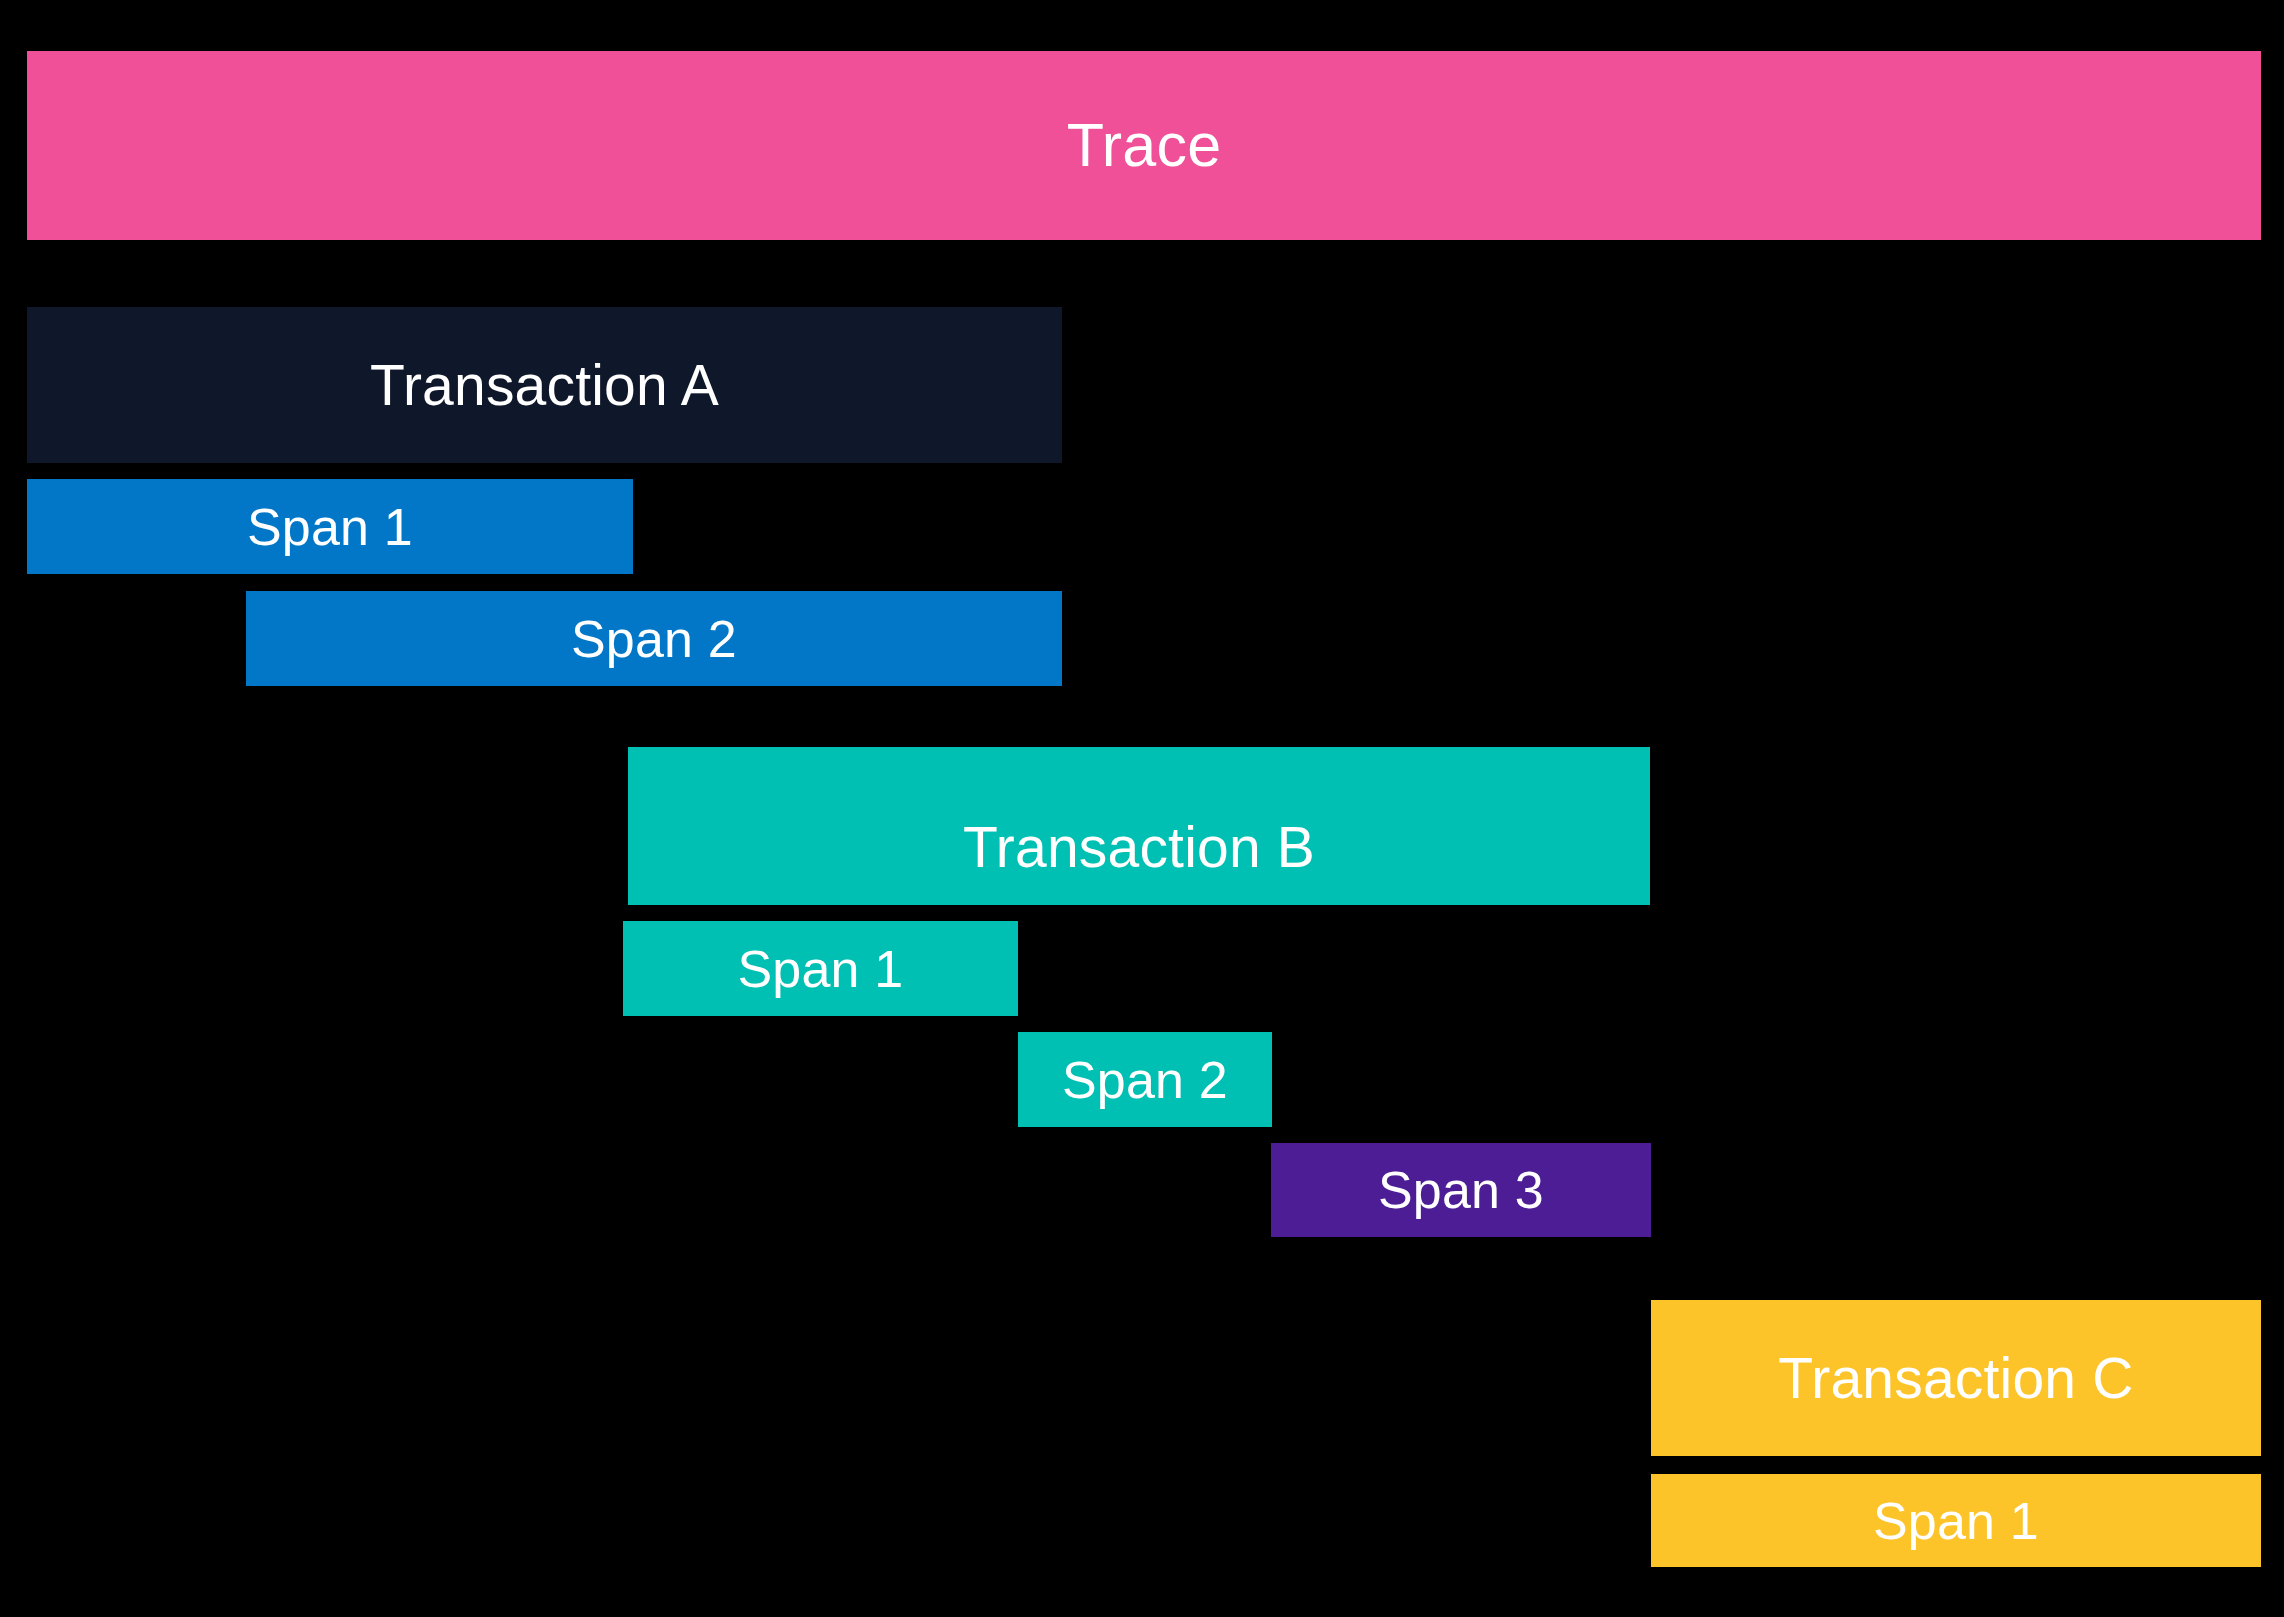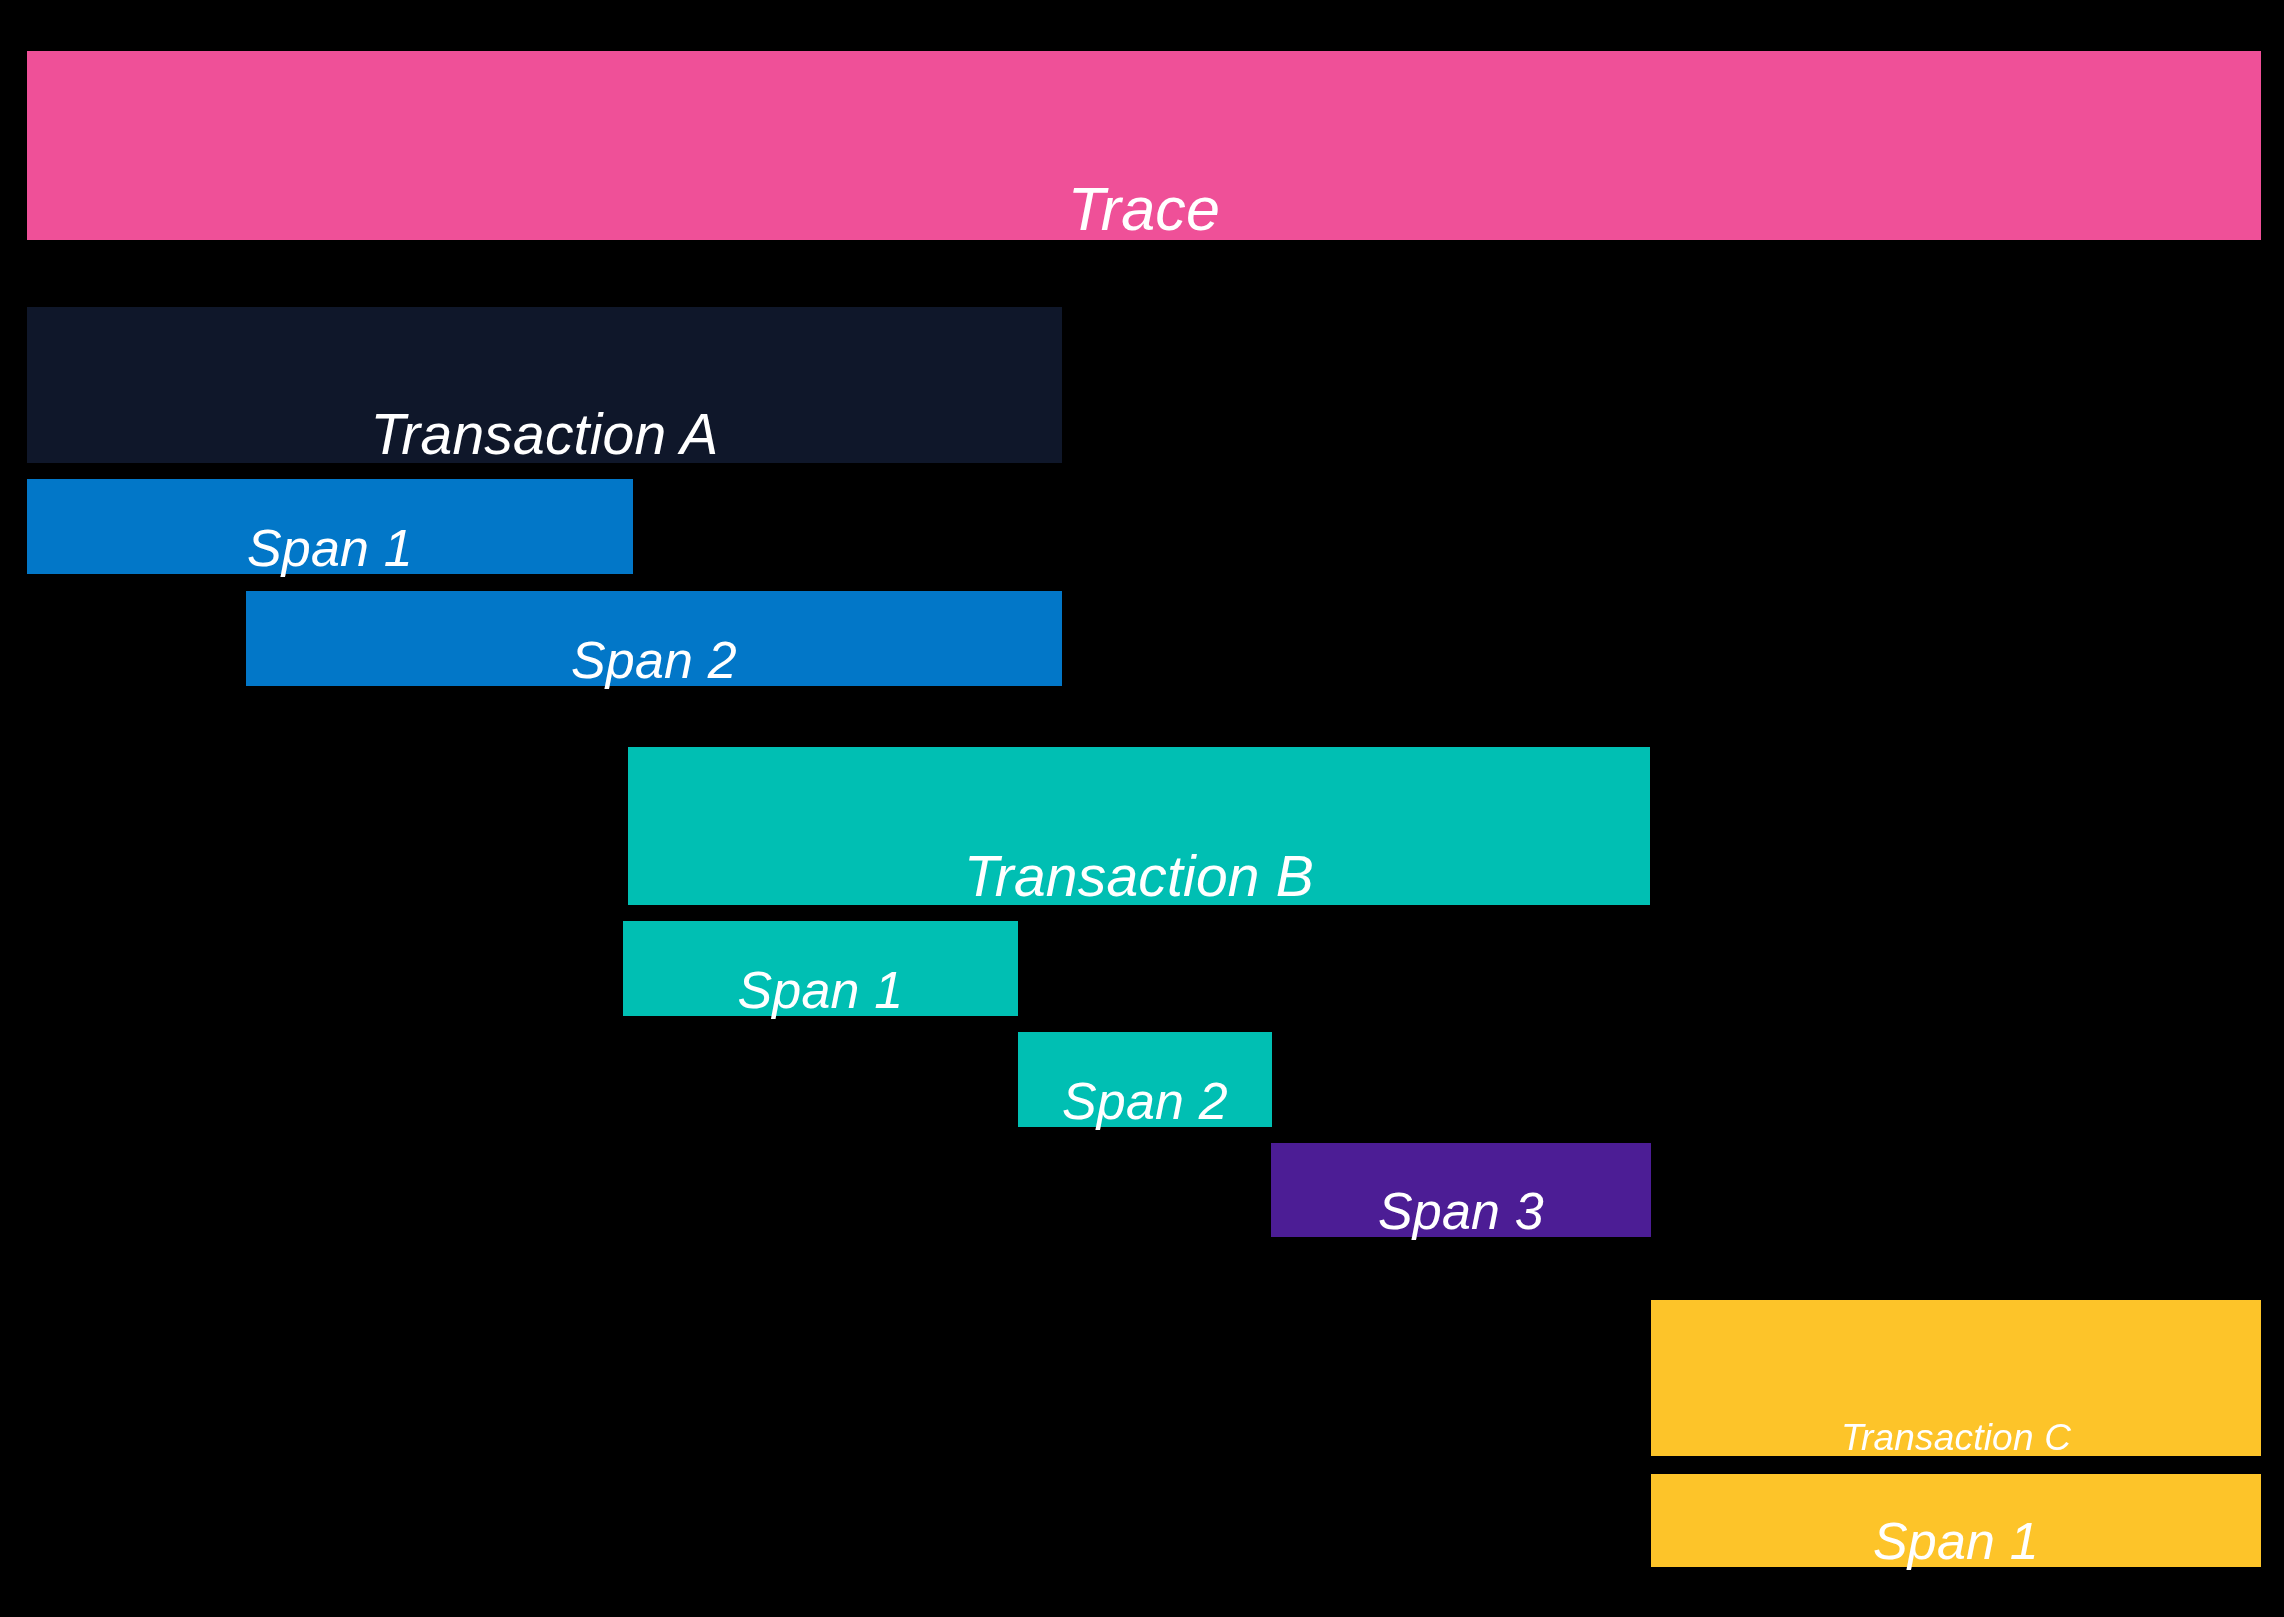--- a/index.html
+++ b/index.html
@@ -14,27 +14,26 @@
   #canvas {
     position: relative;
     width: 2284px;
     height: 1618px;
     background: #000000;
     overflow: hidden;
   }
   .bar {
     position: absolute;
     display: flex;
-    align-items: flex-end;
+    align-items: center;
     justify-content: center;
     box-sizing: border-box;
     color: #ffffff;
     white-space: nowrap;
     overflow: visible;
-    font-style: italic;
   }
   .bar .bar-label {
     display: block;
     line-height: 1;
     letter-spacing: 0.2px;
   }
 
   
   .bar-trace {
     left: 27px;
@@ -64,21 +63,21 @@
   }
   .bar-txn-b .bar-label { font-size: 57px; margin-top: 43px; }
 
   .bar-txn-c {
     left: 1651px;
     top: 1300px;
     width: 610px;
     height: 156px;
     background: #fdc429;
   }
-  .bar-txn-c .bar-label { font-size: 37px; }
+  .bar-txn-c .bar-label { font-size: 57px; }
 
   
   .bar-a-span1 {
     left: 27px;
     top: 479px;
     width: 606px;
     height: 95px;
     background: #0277c8;
   }
   .bar-a-span2 {

